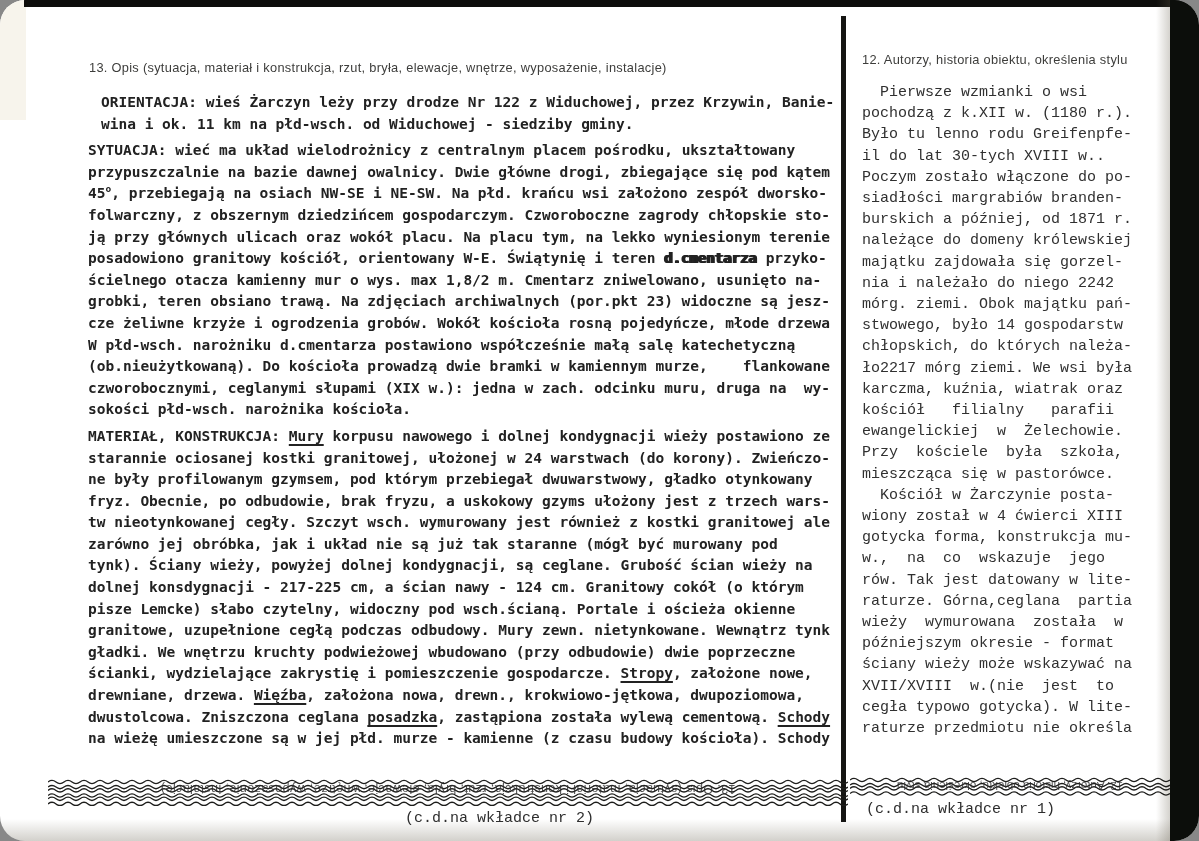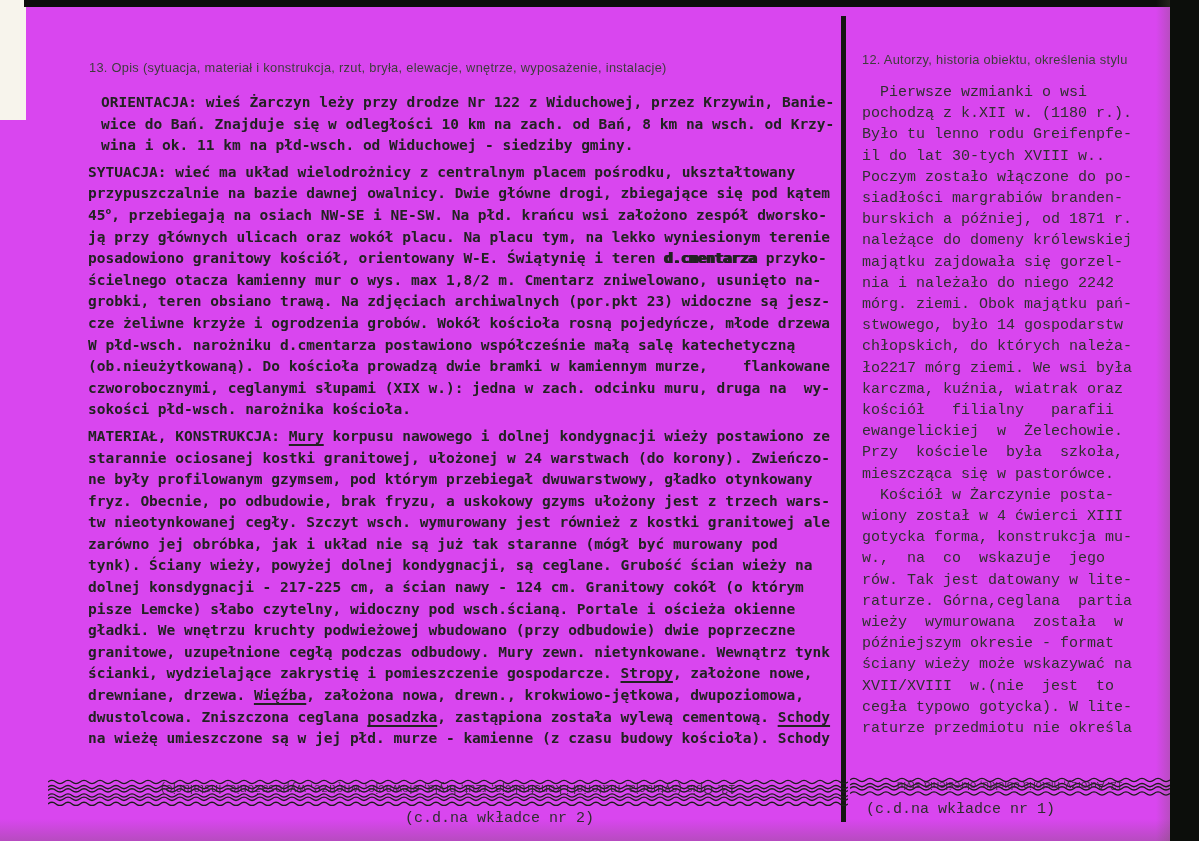--- a/index.html
+++ b/index.html
@@ -1,19 +1,20 @@
 <!DOCTYPE html>
 <html><head>
 <meta charset="utf-8">
 <style>
   html,body{margin:0;padding:0;background:#888;}
   .page{
     position:relative; width:1199px; height:841px; overflow:hidden;
-    background:#d946ef;
+    background:#ffffff;
     font-family:"DejaVu Sans Mono", monospace;
+    border-radius:25px;
   }
   .top-edge{position:absolute;left:24px;top:0;right:0;height:7px;background:#0d0d0b;}
   .right-edge{position:absolute;right:0;top:0;width:29px;height:841px;background:#0c0e0b;}
   .right-edge-shadow{position:absolute;right:29px;top:0;width:14px;height:841px;
     background:linear-gradient(to right, rgba(120,112,95,0), rgba(100,92,75,.28));}
   .top-left-light{position:absolute;left:0;top:0;width:26px;height:120px;background:#f7f4ec;}
   .bottom-shade{position:absolute;left:0;right:29px;bottom:0;height:22px;
     background:linear-gradient(to bottom, rgba(95,88,70,0), rgba(95,88,70,.28));}
   .column-divider{position:absolute;left:841px;top:16px;width:5px;height:806px;background:#151513;}
 
@@ -70,49 +71,49 @@
   <div class="right-edge-shadow"></div>
   <div class="right-edge"></div>
   <div class="bottom-shade"></div>
   <div class="column-divider"></div>
 
   <div class="form-header left">13. Opis (sytuacja, materiał i konstrukcja, rzut, bryła, elewacje, wnętrze, wyposażenie, instalacje)</div>
 
   <div class="left-text">
       <div class="para" style="margin-left: 13px;">
         <div class="tl"><span class="b">ORIENTACJA:</span><span> wieś Żarczyn leży przy drodze Nr 122 z Widuchowej, przez Krzywin, Banie-</span></div>
-        <div class="tl"><span>wice do Bań. Znajduje się w odległości 10 km na zach. od Bań, 8 km na wsch. od Krzy-</span></div>
         <div class="tl"><span>wina i ok. 11 km na płd-wsch. od Widuchowej - siedziby gminy.</span></div>
       </div>
       <div class="para" style="margin-left: 0px;">
         <div class="tl"><span class="b">SYTUACJA:</span><span> wieć ma układ wielodrożnicy z centralnym placem pośrodku, ukształtowany</span></div>
         <div class="tl"><span>przypuszczalnie na bazie dawnej owalnicy. Dwie główne drogi, zbiegające się pod kątem</span></div>
         <div class="tl"><span>45</span><span class="sup">o</span><span>, przebiegają na osiach NW-SE i NE-SW. Na płd. krańcu wsi założono zespół dworsko-</span></div>
+        <div class="tl"><span>folwarczny, z obszernym dziedzińcem gospodarczym. Czworoboczne zagrody chłopskie sto-</span></div>
         <div class="tl"><span>ją przy głównych ulicach oraz wokół placu. Na placu tym, na lekko wyniesionym terenie</span></div>
         <div class="tl"><span>posadowiono granitowy kościół, orientowany W-E. Świątynię i teren </span><span class="ov">d.cmentarza</span><span> przyko-</span></div>
         <div class="tl"><span>ścielnego otacza kamienny mur o wys. max 1,8/2 m. Cmentarz zniwelowano, usunięto na-</span></div>
         <div class="tl"><span>grobki, teren obsiano trawą. Na zdjęciach archiwalnych (por.pkt 23) widoczne są jesz-</span></div>
         <div class="tl"><span>cze żeliwne krzyże i ogrodzenia grobów. Wokół kościoła rosną pojedyńcze, młode drzewa</span></div>
         <div class="tl"><span>W płd-wsch. narożniku d.cmentarza postawiono współcześnie małą salę katechetyczną</span></div>
         <div class="tl"><span>(ob.nieużytkowaną). Do kościoła prowadzą dwie bramki w kamiennym murze,    flankowane</span></div>
         <div class="tl"><span>czworobocznymi, ceglanymi słupami (XIX w.): jedna w zach. odcinku muru, druga na  wy-</span></div>
         <div class="tl"><span>sokości płd-wsch. narożnika kościoła.</span></div>
       </div>
       <div class="para" style="margin-left: 0px;">
         <div class="tl"><span class="b">MATERIAŁ, KONSTRUKCJA:</span><span> </span><span class="u">Mury</span><span> korpusu nawowego i dolnej kondygnacji wieży postawiono ze</span></div>
         <div class="tl"><span>starannie ociosanej kostki granitowej, ułożonej w 24 warstwach (do korony). Zwieńczo-</span></div>
         <div class="tl"><span>ne były profilowanym gzymsem, pod którym przebiegał dwuwarstwowy, gładko otynkowany</span></div>
         <div class="tl"><span>fryz. Obecnie, po odbudowie, brak fryzu, a uskokowy gzyms ułożony jest z trzech wars-</span></div>
         <div class="tl"><span>tw nieotynkowanej cegły. Szczyt wsch. wymurowany jest również z kostki granitowej ale</span></div>
         <div class="tl"><span>zarówno jej obróbka, jak i układ nie są już tak staranne (mógł być murowany pod</span></div>
         <div class="tl"><span>tynk). Ściany wieży, powyżej dolnej kondygnacji, są ceglane. Grubość ścian wieży na</span></div>
         <div class="tl"><span>dolnej konsdygnacji - 217-225 cm, a ścian nawy - 124 cm. Granitowy cokół (o którym</span></div>
         <div class="tl"><span>pisze Lemcke) słabo czytelny, widoczny pod wsch.ścianą. Portale i ościeża okienne</span></div>
+        <div class="tl"><span>granitowe, uzupełnione cegłą podczas odbudowy. Mury zewn. nietynkowane. Wewnątrz tynk</span></div>
         <div class="tl"><span>gładki. We wnętrzu kruchty podwieżowej wbudowano (przy odbudowie) dwie poprzeczne</span></div>
-        <div class="tl"><span>granitowe, uzupełnione cegłą podczas odbudowy. Mury zewn. nietynkowane. Wewnątrz tynk</span></div>
         <div class="tl"><span>ścianki, wydzielające zakrystię i pomieszczenie gospodarcze. </span><span class="u">Stropy</span><span>, założone nowe,</span></div>
         <div class="tl"><span>drewniane, drzewa. </span><span class="u">Więźba</span><span>, założona nowa, drewn., krokwiowo-jętkowa, dwupoziomowa,</span></div>
         <div class="tl"><span>dwustolcowa. Zniszczona ceglana </span><span class="u">posadzka</span><span>, zastąpiona została wylewą cementową. </span><span class="u">Schody</span></div>
         <div class="tl"><span>na wieżę umieszczone są w jej płd. murze - kamienne (z czasu budowy kościoła). Schody</span></div>
       </div>
     </div>
 
   <div class="strike-band left-band">
     <svg width="800" height="28" viewBox="0 0 800 28">
         <path d="M0 4 q4 -3.3 8 0 q4 3.3 8 0 q4 -3.3 8 0 q4 3.3 8 0 q4 -3.3 8 0 q4 3.3 8 0 q4 -3.3 8 0 q4 3.3 8 0 q4 -3.3 8 0 q4 3.3 8 0 q4 -3.3 8 0 q4 3.3 8 0 q4 -3.3 8 0 q4 3.3 8 0 q4 -3.3 8 0 q4 3.3 8 0 q4 -3.3 8 0 q4 3.3 8 0 q4 -3.3 8 0 q4 3.3 8 0 q4 -3.3 8 0 q4 3.3 8 0 q4 -3.3 8 0 q4 3.3 8 0 q4 -3.3 8 0 q4 3.3 8 0 q4 -3.3 8 0 q4 3.3 8 0 q4 -3.3 8 0 q4 3.3 8 0 q4 -3.3 8 0 q4 3.3 8 0 q4 -3.3 8 0 q4 3.3 8 0 q4 -3.3 8 0 q4 3.3 8 0 q4 -3.3 8 0 q4 3.3 8 0 q4 -3.3 8 0 q4 3.3 8 0 q4 -3.3 8 0 q4 3.3 8 0 q4 -3.3 8 0 q4 3.3 8 0 q4 -3.3 8 0 q4 3.3 8 0 q4 -3.3 8 0 q4 3.3 8 0 q4 -3.3 8 0 q4 3.3 8 0 q4 -3.3 8 0 q4 3.3 8 0 q4 -3.3 8 0 q4 3.3 8 0 q4 -3.3 8 0 q4 3.3 8 0 q4 -3.3 8 0 q4 3.3 8 0 q4 -3.3 8 0 q4 3.3 8 0 q4 -3.3 8 0 q4 3.3 8 0 q4 -3.3 8 0 q4 3.3 8 0 q4 -3.3 8 0 q4 3.3 8 0 q4 -3.3 8 0 q4 3.3 8 0 q4 -3.3 8 0 q4 3.3 8 0 q4 -3.3 8 0 q4 3.3 8 0 q4 -3.3 8 0 q4 3.3 8 0 q4 -3.3 8 0 q4 3.3 8 0 q4 -3.3 8 0 q4 3.3 8 0 q4 -3.3 8 0 q4 3.3 8 0 q4 -3.3 8 0 q4 3.3 8 0 q4 -3.3 8 0 q4 3.3 8 0 q4 -3.3 8 0 q4 3.3 8 0 q4 -3.3 8 0 q4 3.3 8 0 q4 -3.3 8 0 q4 3.3 8 0 q4 -3.3 8 0 q4 3.3 8 0 q4 -3.3 8 0 q4 3.3 8 0 q4 -3.3 8 0 q4 3.3 8 0 q4 -3.3 8 0 q4 3.3 8 0 q4 -3.3 8 0 q4 3.3 8 0" fill="none" stroke="#1e1e1c" stroke-width="1.35"></path>

